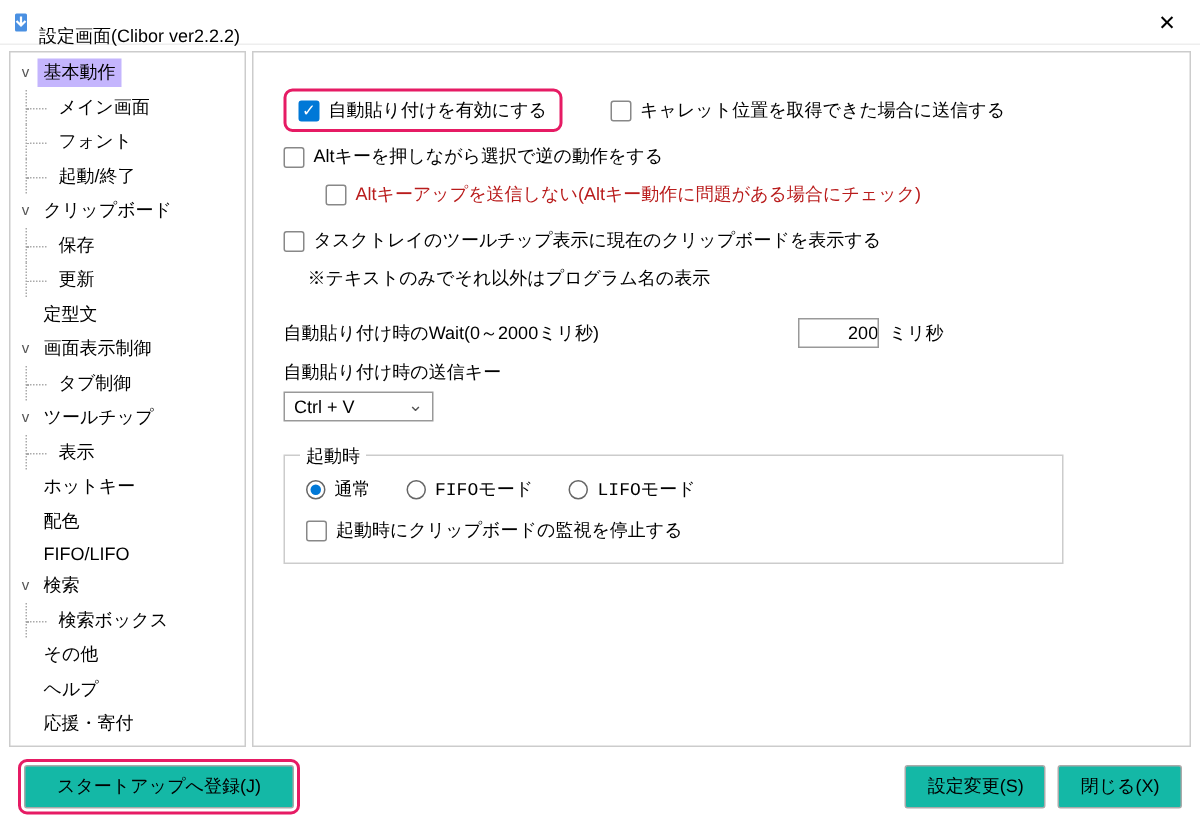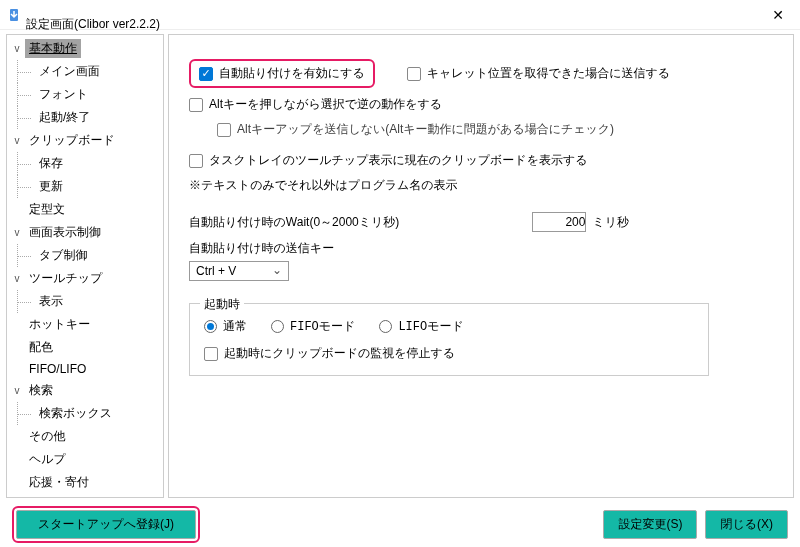--- a/index.html
+++ b/index.html
@@ -70,22 +70,21 @@
   }
   .tree-item.level-1::after {
     content: "";
     position: absolute;
     left: 10px;
     top: 50%;
     width: 14px;
     border-top: 1px dotted #aaa;
   }
   .tree-item.selected .label {
-    background: #a3a3a3;
-    text-decoration: underline;
+    background: #c4b5fd;
   }
   .tree-item .label {
     padding: 1px 4px;
   }
   .content {
     flex: 1;
     border: 1px solid #ccc;
     margin: 4px 6px 4px 0;
     padding: 24px 20px;
     position: relative;
@@ -109,21 +108,21 @@
     display: inline-flex;
     align-items: center; justify-content: center;
     font-size: 11px;
     background: #fff;
   }
   .checkbox.checked .box {
     background: #0078d7;
     border-color: #0078d7;
     color: #fff;
   }
-  .checkbox.disabled .lbl { color: #404040; }
+  .checkbox.disabled .lbl { color: #b91c1c; }
   .highlight {
     border: 2px solid #e61b64;
     border-radius: 6px;
     padding: 4px 8px;
     display: inline-flex;
   }
   .sub-indent { margin-left: 28px; }
   .note { margin-left: 28px; margin-top: 4px; }
   .label-row { margin-top: 18px; display: flex; align-items: center; }
   .field-label { flex: 0 0 auto; }
@@ -335,21 +334,21 @@
         <span class="lbl">Altキーアップを送信しない(Altキー動作に問題がある場合にチェック)</span>
       </span>
     </div>
 
     <div class="row" style="margin-top:14px;">
       <span class="checkbox">
         <span class="box"></span>
         <span class="lbl">タスクトレイのツールチップ表示に現在のクリップボードを表示する</span>
       </span>
     </div>
-    <div class="note" style="margin-left:0;">※テキストのみでそれ以外はプログラム名の表示</div>
+    <div class="note" style="margin-left:16px;">※テキストのみでそれ以外はプログラム名の表示</div>
 
     <div class="label-row" style="width:440px;">
       <span class="field-label">自動貼り付け時のWait(0～2000ミリ秒)</span>
       <input class="num-input" value="200" style="">
       <span class="unit">ミリ秒</span>
     </div>
 
     <div style="margin-top:8px;">
       <div>自動貼り付け時の送信キー</div>
       <div class="select">

